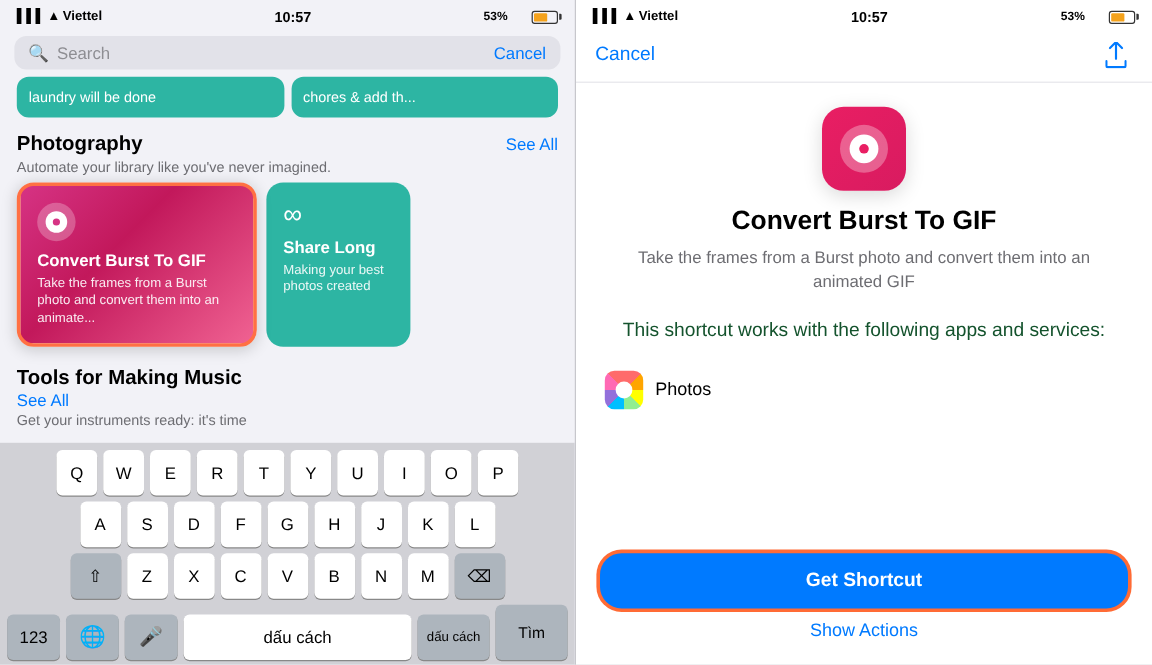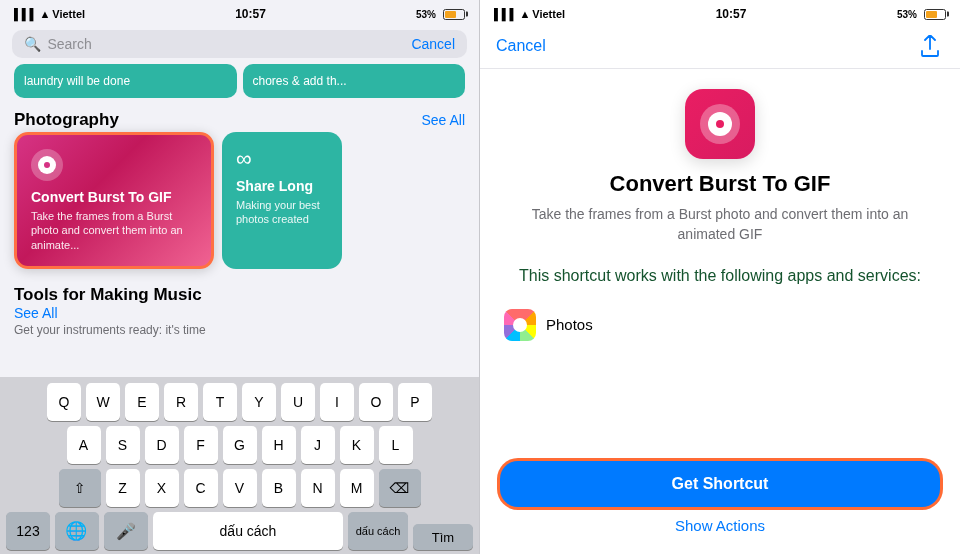--- a/index.html
+++ b/index.html
@@ -37,21 +37,21 @@
       display: flex;
       justify-content: space-between;
       align-items: center;
       padding: 4px 14px 2px;
       height: 26px;
       font-size: 11px;
       font-weight: 600;
     }
     .status-left { display: flex; align-items: center; gap: 2px; }
     .status-center { font-size: 12px; font-weight: 600; }
-    .status-right { display: flex; align-items: center; gap: 7px; font-size: 10px; }
+    .status-right { display: flex; align-items: center; gap: 20px; font-size: 10px; }
     .battery-icon {
       width: 22px; height: 11px; border: 1.5px solid #333; border-radius: 2.5px;
       position: relative; display: inline-flex; align-items: center;
     }
     .battery-icon::after {
       content: '';
       position: absolute; right: -4px; top: 50%; transform: translateY(-50%);
       width: 2px; height: 5px; background: #333; border-radius: 0 1px 1px 0;
     }
     .battery-fill {
@@ -202,21 +202,21 @@
       display: flex;
       justify-content: center;
       gap: 5px;
       align-items: flex-end;
     }
     .key-123 { width: 44px; height: 38px; }
     .key-globe { width: 44px; height: 38px; font-size: 18px; }
     .key-mic { width: 44px; height: 38px; font-size: 16px; }
     .key-space { flex: 1; height: 38px; max-width: 190px; font-size: 14px; }
     .key-diacr { width: 60px; height: 38px; font-size: 11px; }
-    .key-search-btn { width: 60px; height: 26px; background: #adb5bd; font-size: 13px; color: #000; }
+    .key-search-btn { width: 60px; height: 46px; background: #adb5bd; font-size: 13px; color: #000; }
 
     
     .right-status-bar {
       background: white;
     }
     .right-nav {
       display: flex;
       justify-content: space-between;
       align-items: center;
       padding: 6px 16px 8px;
@@ -399,20 +399,21 @@
     </div>
     <div class="teal-banner" style="flex:1; margin:0; padding:10px 10px; font-size:12px;">
       <span>chores &amp; add th...</span>
     </div>
   </div>
 
   <div class="section-header">
     <span class="section-title">Photography</span>
     <span class="see-all">See All</span>
   </div>
+  <div class="section-subtitle">Automate your library like you've never imagined.</div>
 
   <div class="cards-row">
 
     <div class="card-highlighted">
       <div class="card-icon-circle">
         <div class="card-icon-inner">
           <div class="card-icon-dot"></div>
         </div>
       </div>
       <div class="card-title">Convert Burst To GIF</div>

